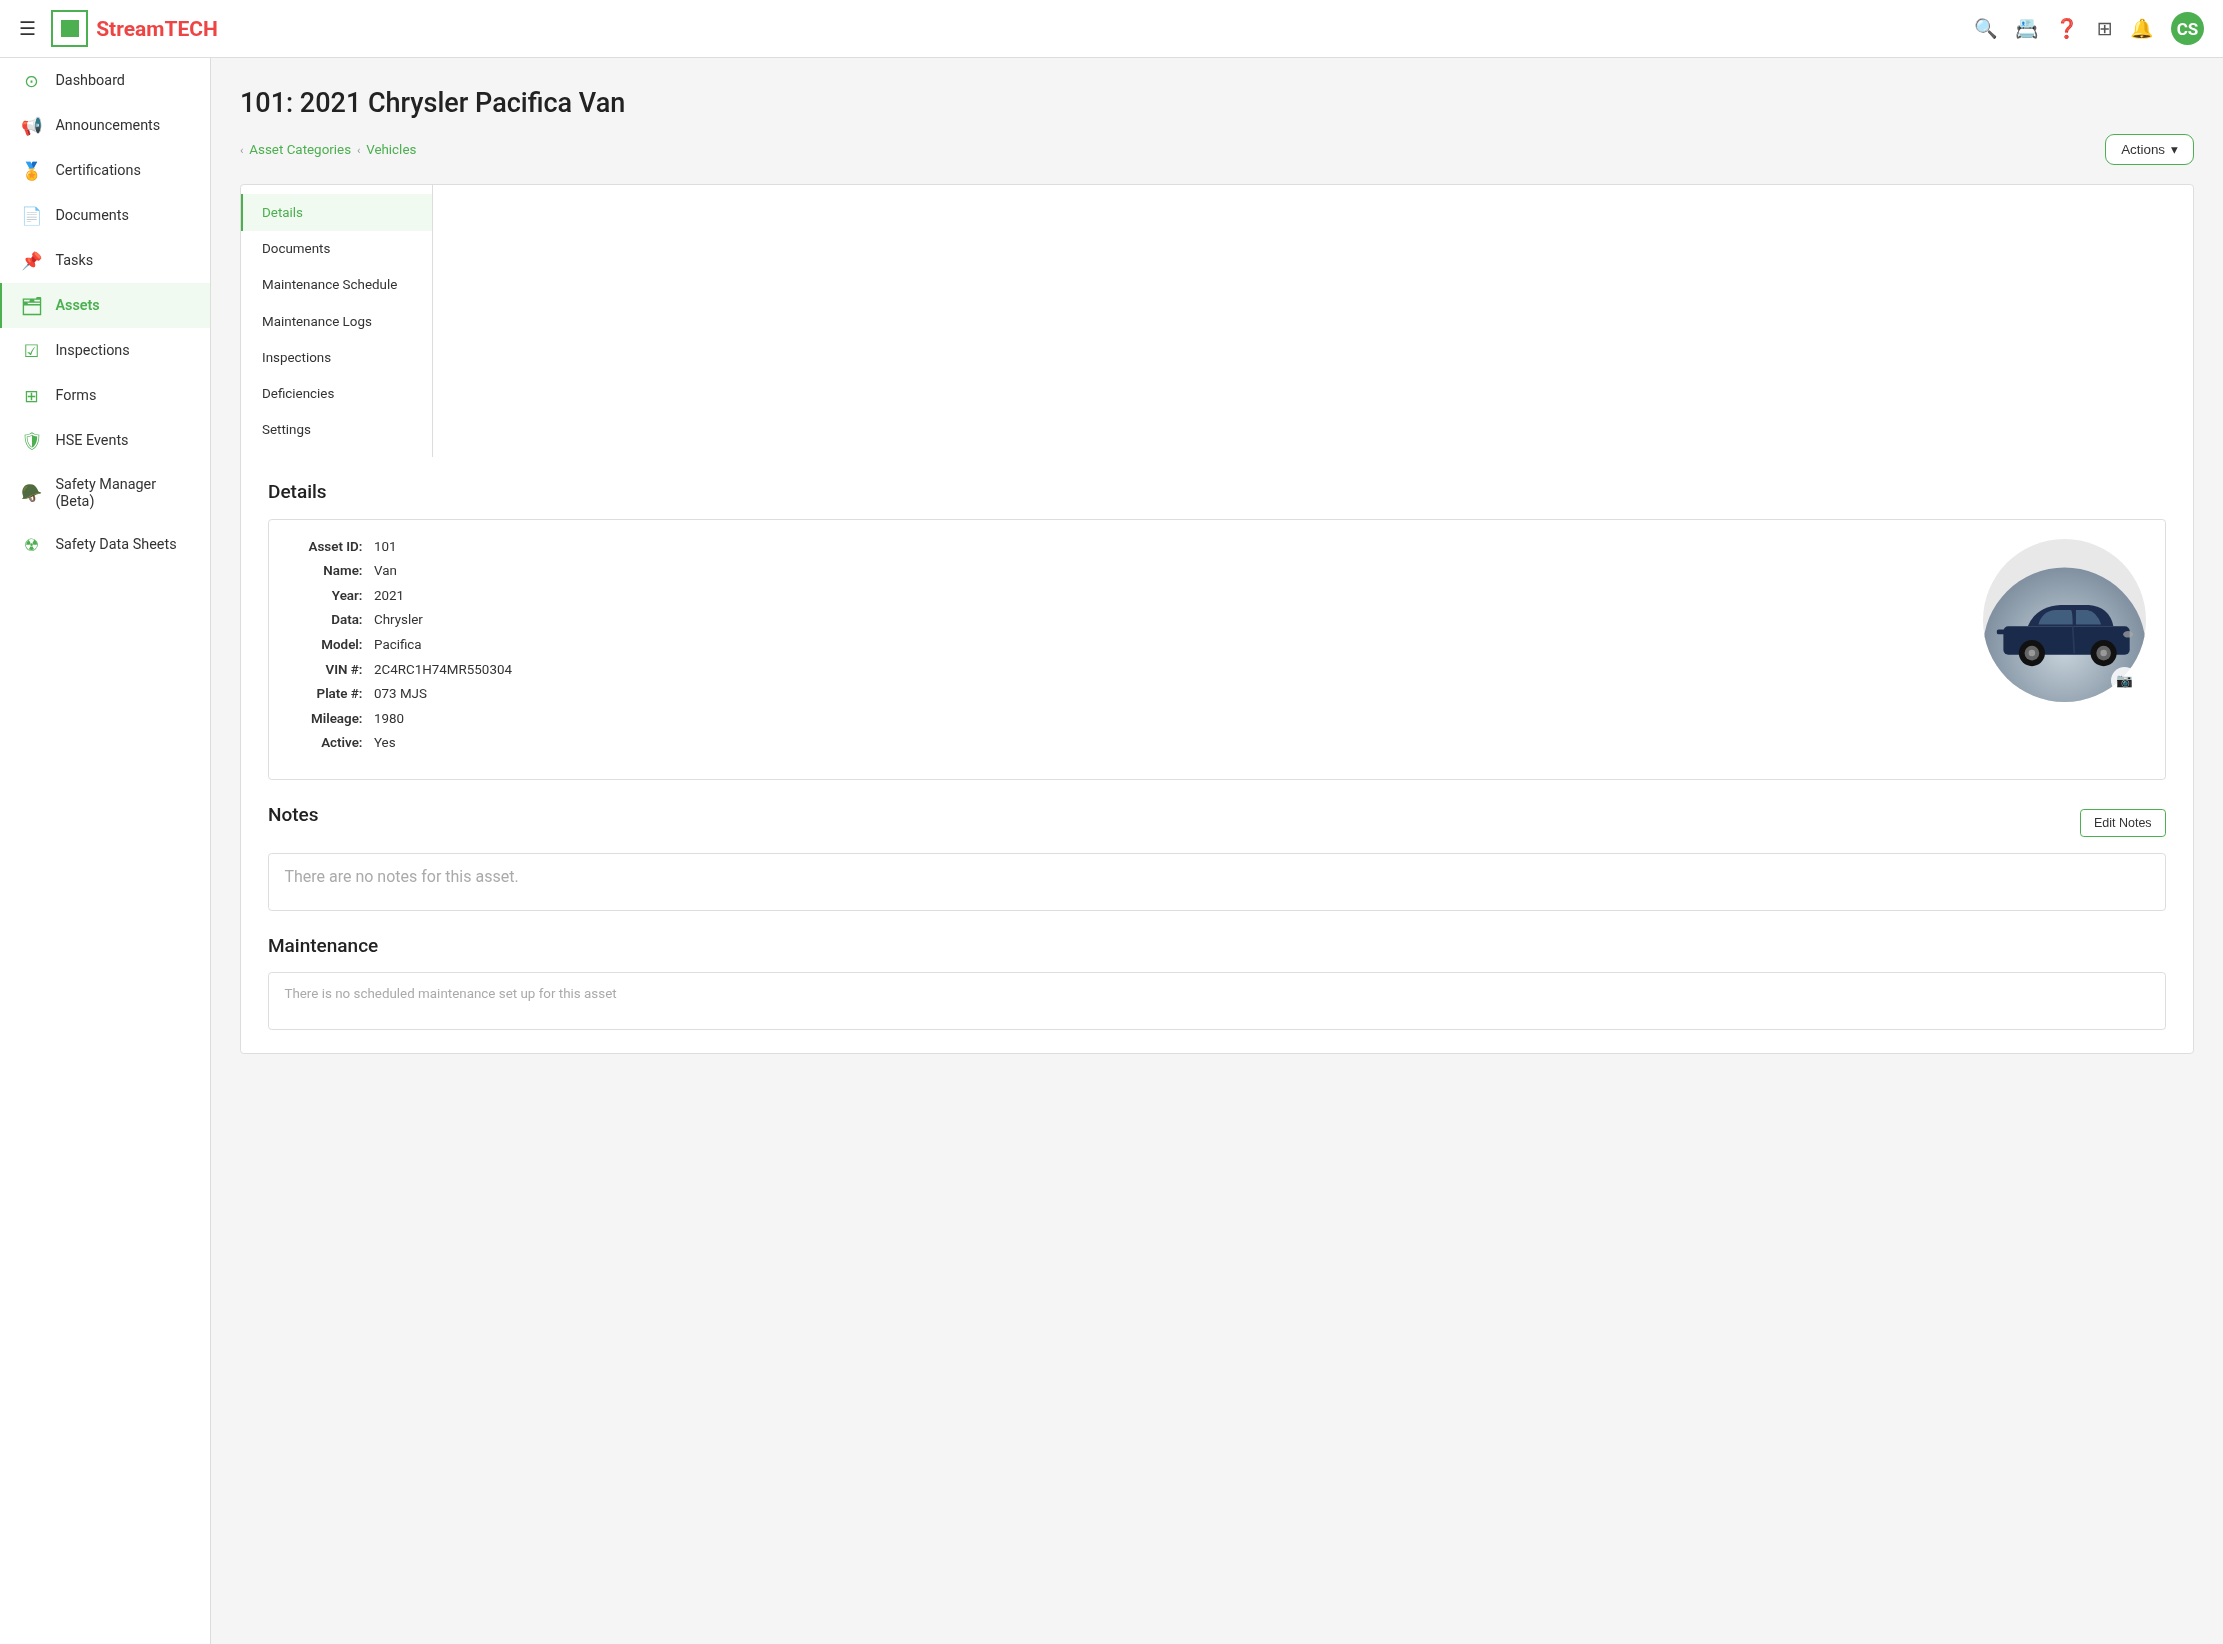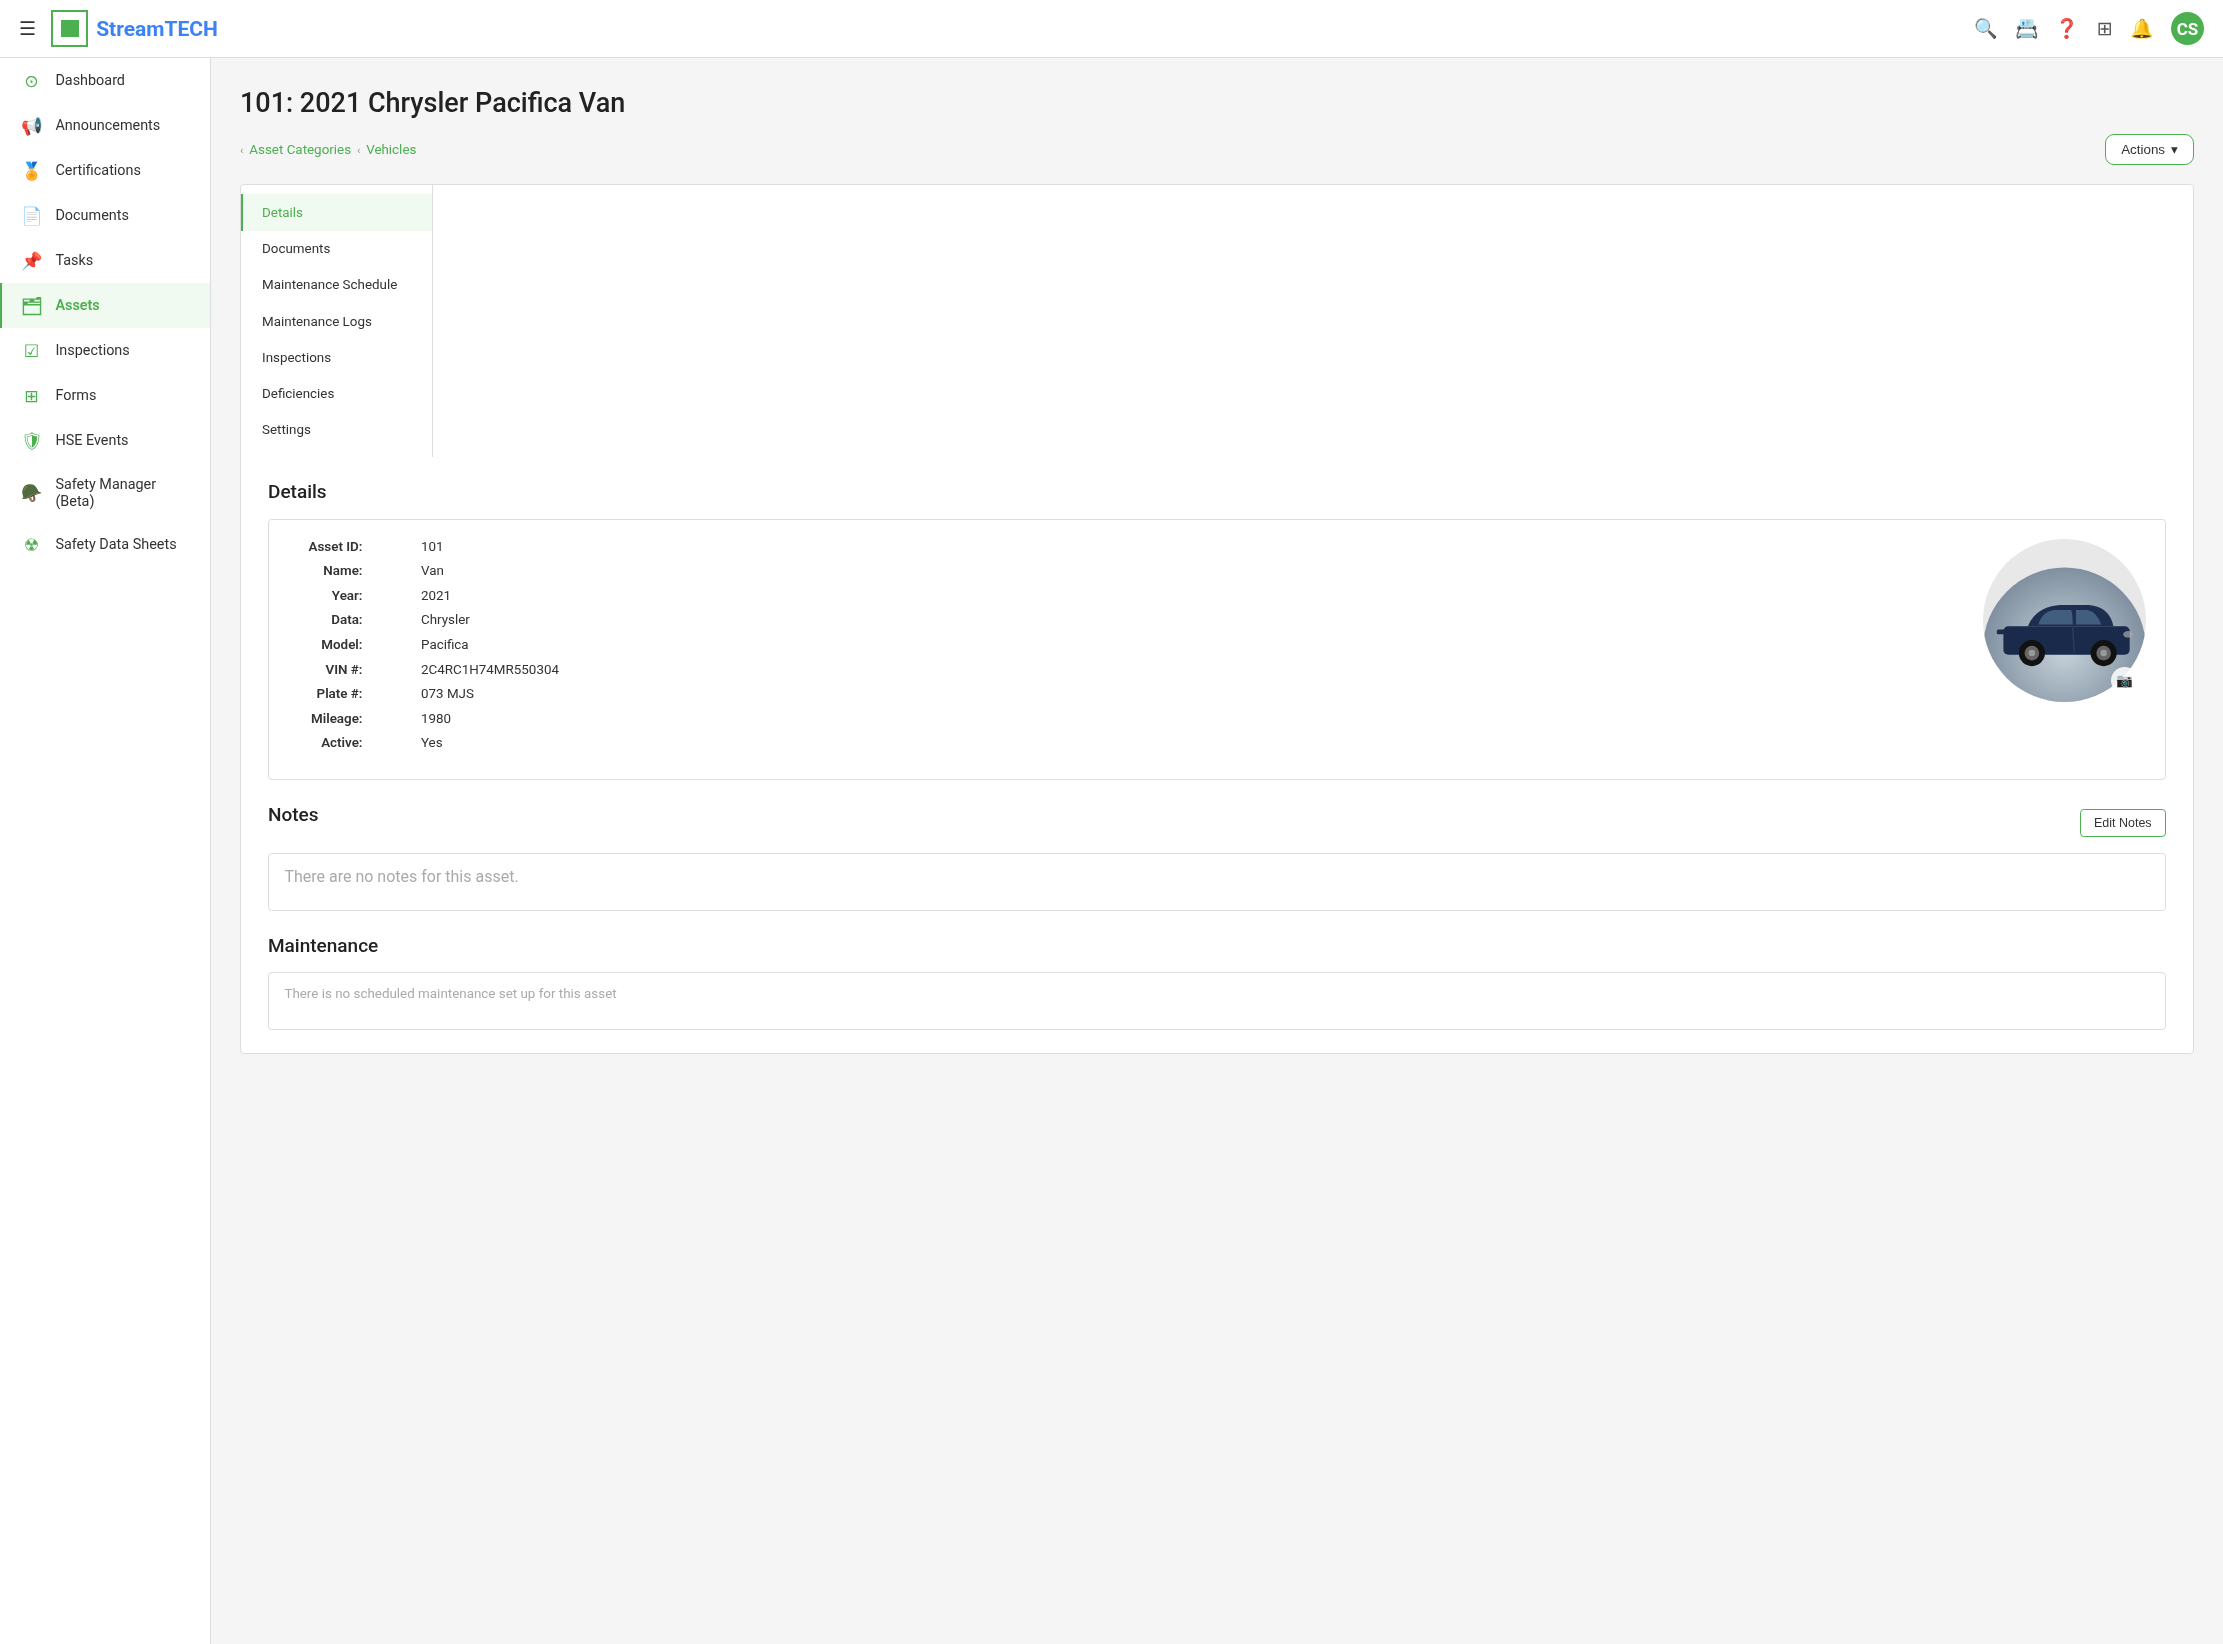--- a/index.html
+++ b/index.html
@@ -14,21 +14,21 @@
     .hamburger-icon { font-size: 19px; color: #333; cursor: pointer; }
     .logo { display: flex; align-items: center; gap: 7.7px; }
     .logo-box {
       width: 37px; height: 37px; border: 2.9px solid #4caf50; display: flex; align-items: center; justify-content: center;
       position: relative;
     }
     .logo-box-inner {
       width: 17.3px; height: 17.3px; background: #4caf50;
     }
     .logo-text { font-size: 21px; font-weight: 700; color: #333; }
-    .logo-text span { color: #3b82f6; }
+    .logo-text span { color: #ef4444; }
     .topnav-right { margin-left: auto; display: flex; align-items: center; gap: 17.3px; }
     .topnav-icon { font-size: 19px; color: #555; cursor: pointer; }
     .avatar-circle {
       width: 33px; height: 33px; border-radius: 50%; background: #4caf50;
       display: flex; align-items: center; justify-content: center; color: #fff; font-weight: 700; font-size: 17px;
     }
 
     
     .layout { display: flex; flex: 1; overflow: hidden; }
 
@@ -76,21 +76,21 @@
     
     .detail-panel { flex: 1; padding: 23px 27px; }
 
     .section-title { font-size: 19px; font-weight: 500; color: #222; margin-bottom: 15.4px; }
 
     
     .details-card {
       border: 1px solid #ddd; border-radius: 3.8px; padding: 19px; display: flex; gap: 19px; margin-bottom: 23px;
     }
     .details-table { flex: 1; }
-    .details-row { display: flex; margin-bottom: 9.6px; font-size: 13.4px; gap: 47px; }
+    .details-row { display: flex; margin-bottom: 9.6px; font-size: 13.4px; }
     .details-label { font-weight: 600; color: #333; width: 86px; text-align: right; padding-right: 11.5px; }
     .details-value { color: #333; }
 
     .vehicle-image-wrapper { position: relative; width: 163px; height: 163px; flex-shrink: 0; }
     .vehicle-image {
       width: 163px; height: 163px; border-radius: 50%; overflow: hidden; background: #e8e8e8;
       display: flex; align-items: center; justify-content: center;
     }
     
     .camera-icon-overlay {

